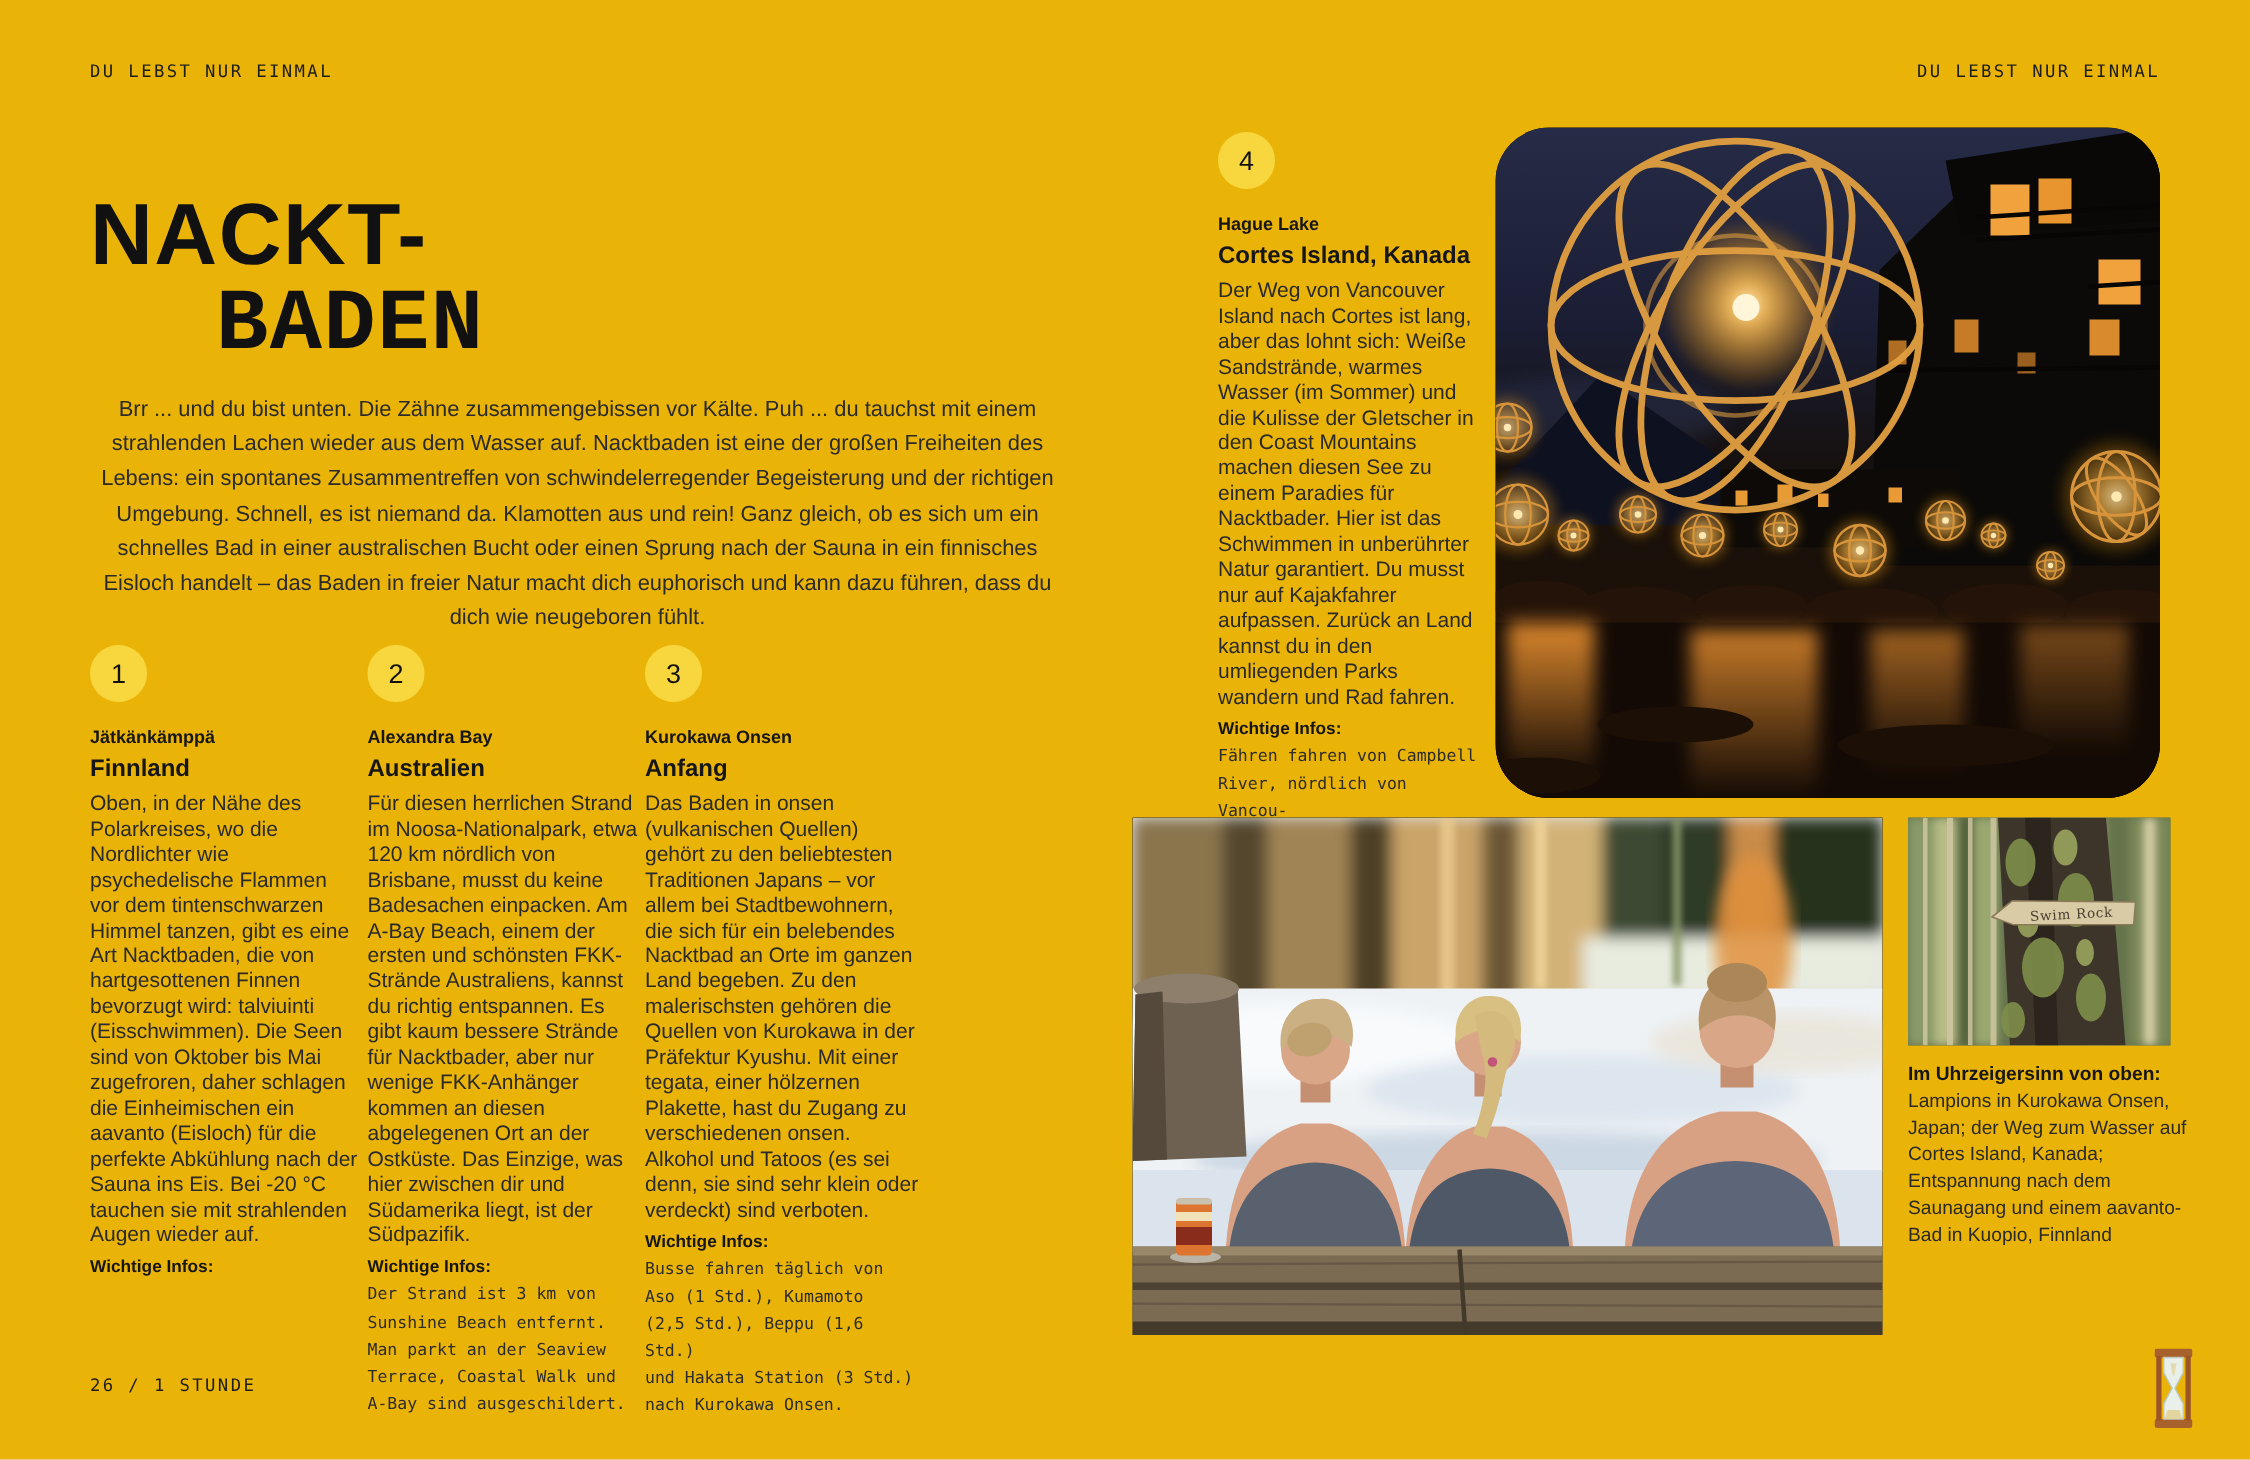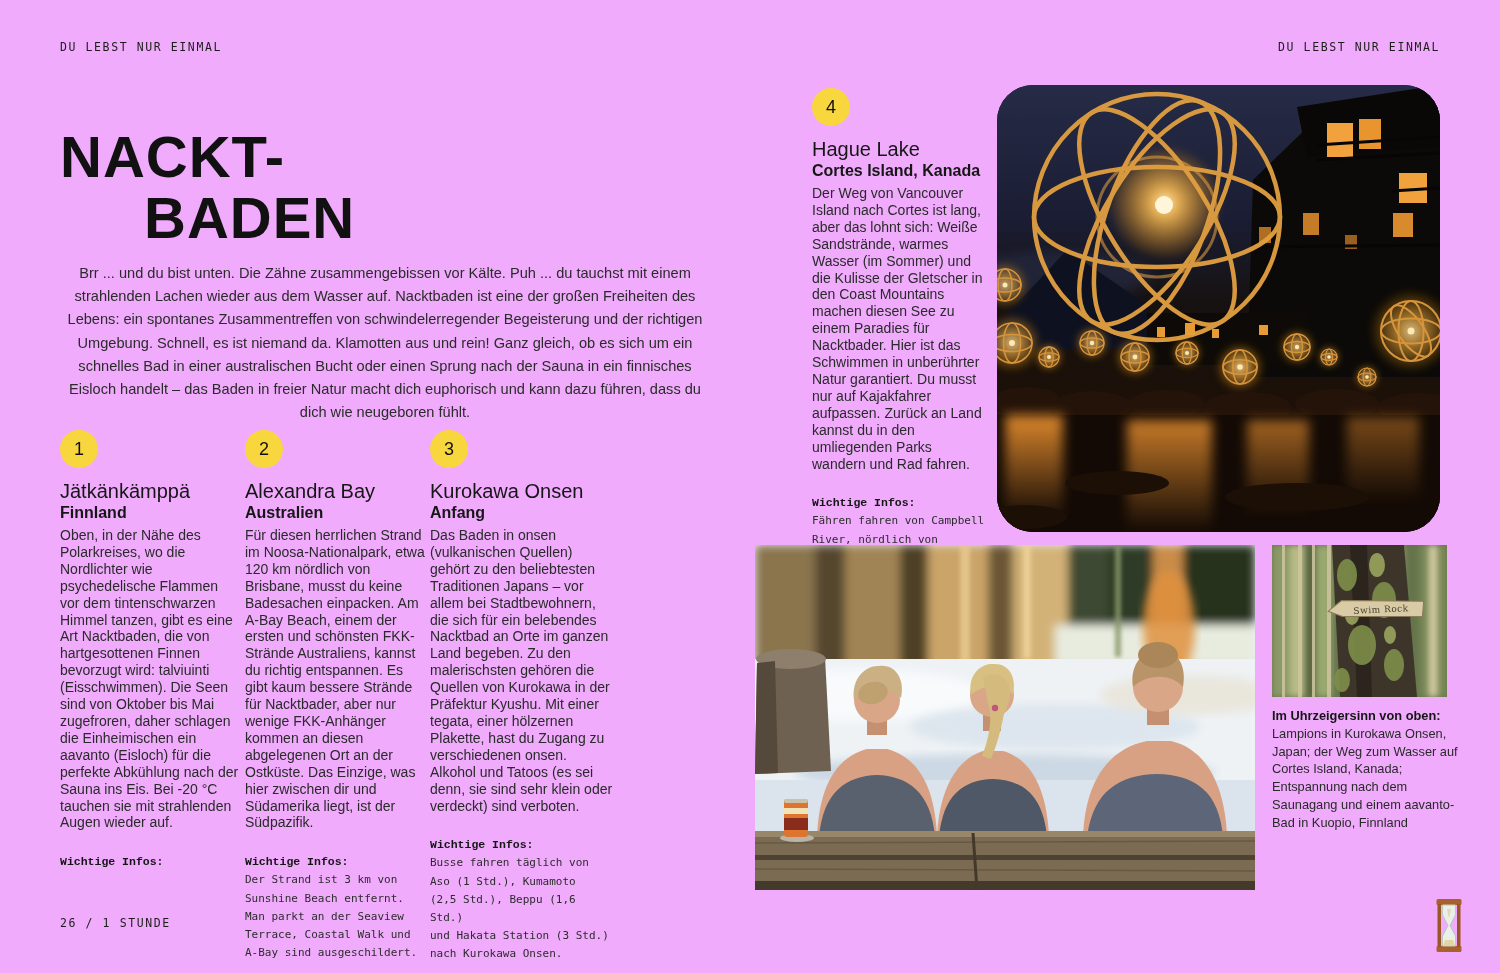--- a/index.html
+++ b/index.html
@@ -1,61 +1,61 @@
 <!DOCTYPE html>
 <html lang="de"><head>
 <meta charset="utf-8">
 <style>
   * { margin:0; padding:0; box-sizing:border-box; }
   html,body { background:#e8e8e8; }
   .page {
     position:relative; width:1500px; height:973px; margin:0 auto;
-    background:#f0abfc; overflow:hidden;
+    background:#eab308; overflow:hidden;
     font-family:"Liberation Sans", sans-serif; color:#1d1d1b;
   }
   .running-head {
     position:absolute; top:40px;
     font-family:"DejaVu Sans Mono", monospace;
     font-size:11.5px; letter-spacing:1.6px; color:#1d1d1b;
   }
   .running-head.left { left:60px; }
   .running-head.right { right:60px; }
 
   .title {
     position:absolute; left:60px; top:126px;
     font-size:58px; line-height:61px; font-weight:700;
     letter-spacing:1px; color:#111;
   }
-  .title .line2 { margin-left:84px; }
+  .title .line2 { margin-left:84px;font-family:Liberation Mono, monospace; }
 
   .intro {
     position:absolute; left:61px; top:262px; width:648px;
     font-size:14.6px; line-height:23.2px; color:#2b2b2b;text-align:center;
   }
 
   .col { position:absolute; }
   .col1 { left:60px;  top:430px; width:180px; }
   .col2 { left:245px; top:430px; width:180px; }
   .col3 { left:430px; top:430px; width:184px; }
   .col4 { left:812px; top:88px;  width:174px; }
 
   .badge {
     width:38px; height:38px; border-radius:50%;
     background:#F8D73E; color:#111;
     display:flex; align-items:center; justify-content:center;
     font-size:18px; margin-bottom:13px;
   }
-  .sec-title    { font-weight:400; font-size:20px; line-height:21px; color:#161616; }
+  .sec-title    { font-weight:700; font-size:12px; line-height:21px; color:#161616; }
   .sec-subtitle { font-weight:700; font-size:16px; line-height:21px; color:#161616; }
   .sec-body {
     margin-top:4px; font-size:14px; line-height:16.9px; color:#2a2a2a;
   }
   .infos-label {
-    margin-top:22px;
-    font-family:Liberation Mono, monospace;
+    margin-top:5px;
+    font-family:Liberation Sans, sans-serif;
     font-weight:700; font-size:11.5px; line-height:18px; color:#151515;
   }
   .infos-text {
     font-family:"DejaVu Sans Mono", monospace;
     font-size:11px; line-height:18.2px; color:#2c2c2c;
     white-space:pre-line;
   }
 
   .photo { position:absolute; overflow:hidden; background:#111; }
   .photo-lanterns { left:997px;  top:85px;  width:443px; height:447px; border-radius:36px; }

